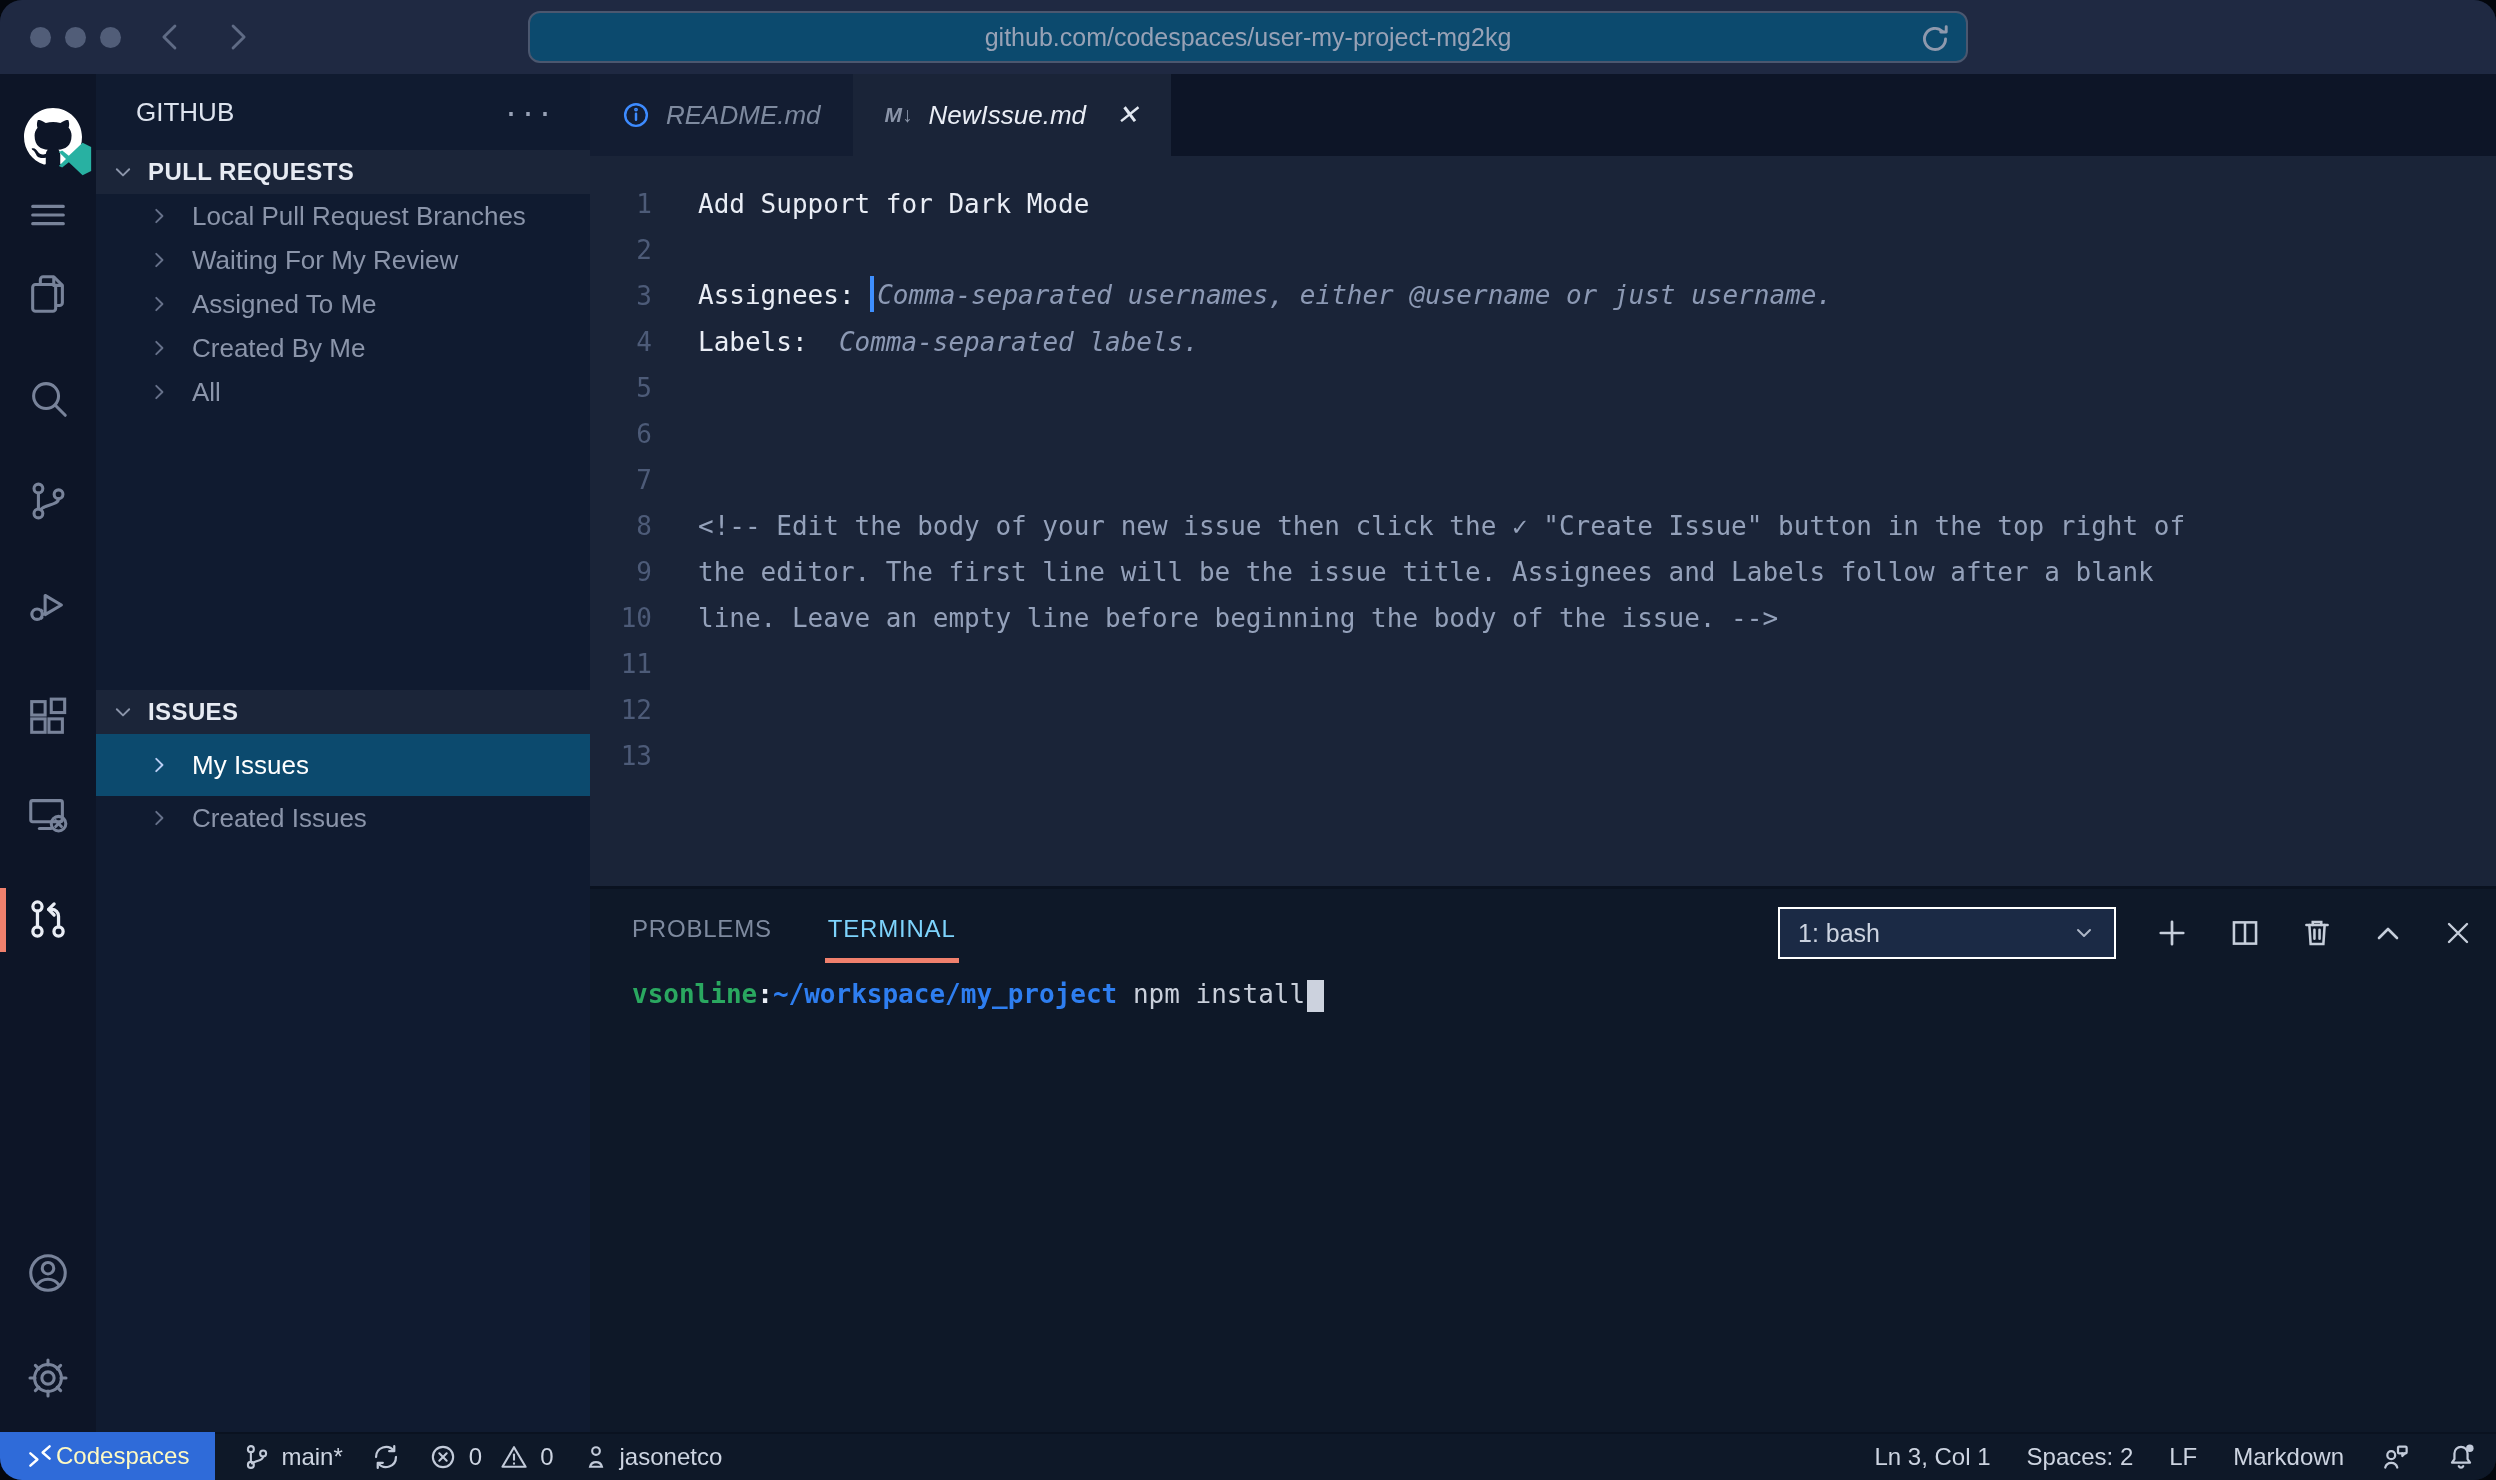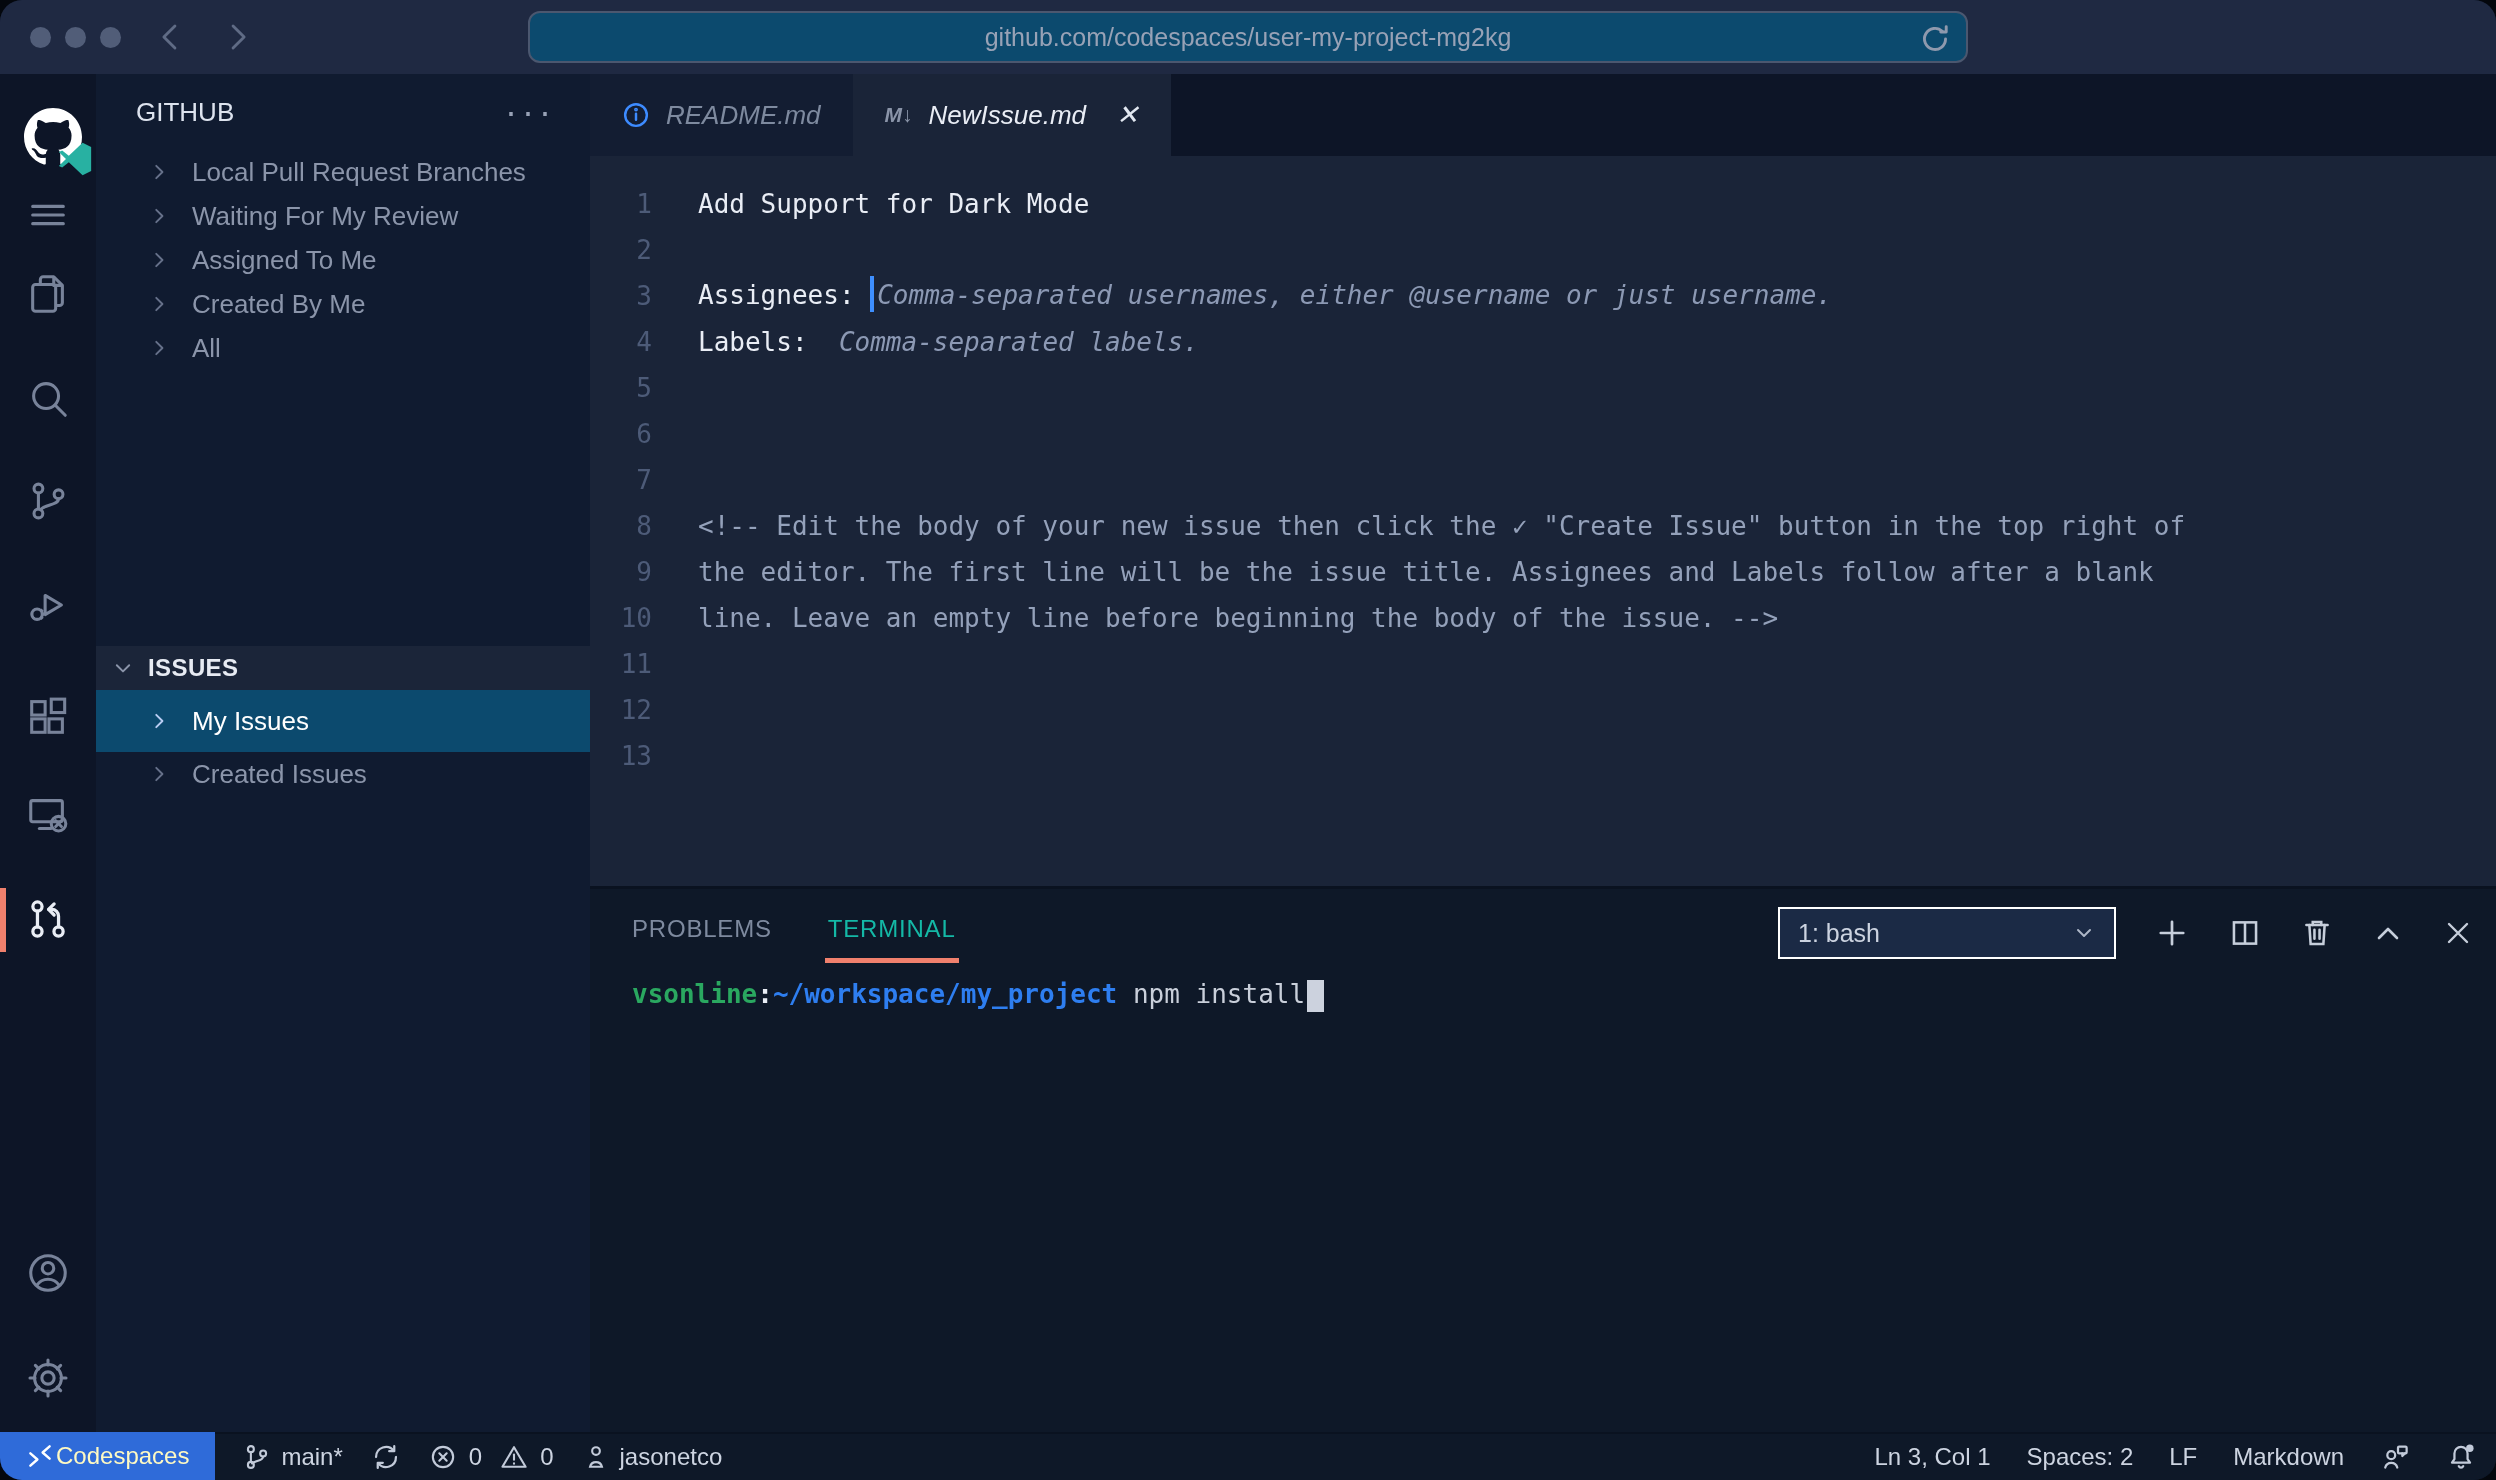--- a/index.html
+++ b/index.html
@@ -52,21 +52,21 @@
   .line{display:flex;height:46px;align-items:center;}
   .ln{width:62px;flex:none;text-align:right;color:#4d5b78;font-size:26px;}
   .code{margin-left:46px;font-size:26px;color:#e9edf5;white-space:pre;}
   .ph{color:#8c99b4;font-style:italic;}
   .cm{color:#94a1ba;}
   .caret{display:inline-block;width:4px;height:36px;background:#3e8fff;vertical-align:middle;margin:-4px 3px 0 0;}
 
   .panel{flex:1;background:#0e1828;border-top:3px solid #0a1220;position:relative;}
   .panel-tabs{display:flex;align-items:flex-start;gap:56px;padding:26px 0 0 42px;}
   .ptab{font-size:24px;letter-spacing:.8px;color:#7e8a9f;position:relative;padding-bottom:20px;}
-  .ptab.active{color:#14b8a6;text-align:right;}
+  .ptab.active{color:#7dd3fc;text-align:right;}
   .ptab.active::after{content:"";position:absolute;left:-3px;right:-3px;bottom:0;height:5px;background:#f0806d;}
   .panel-controls{position:absolute;top:18px;right:22px;display:flex;align-items:center;gap:38px;color:#c6cedb;}
   .shell-select{width:338px;height:52px;box-sizing:border-box;background:#1b2a45;border:2px solid #ffffff;
                 display:flex;align-items:center;padding:0 18px;color:#ccd3e0;font-size:25px;}
   .shell-chev{margin-left:auto;display:flex;color:#aeb7c8;}
   .picon{display:flex;}
 
   .terminal{padding:16px 0 0 42px;font-family:"DejaVu Sans Mono","DejaVu Sans",monospace;font-size:26px;}
   .t-user{color:#2aa860;font-weight:bold;}
   .t-colon{color:#e9edf5;font-weight:bold;}
@@ -211,20 +211,28 @@
           </svg>
       </div>
     </div>
 
     <div class="sidebar">
       <div class="sb-title">
         <span>GITHUB</span>
         <span class="sb-more">···</span>
       </div>
 
+      <div class="section-h">
+        <span class="chev">
+            <svg width="22" height="22" viewBox="0 0 16 16" fill="none" stroke="currentColor" stroke-width="1.4" stroke-linecap="round" stroke-linejoin="round">
+              <path d="M3.5 6l4.5 4.5L12.5 6"></path>
+            </svg>
+          </span>
+        <span>PULL REQUESTS</span>
+      </div>
       <div class="tree-item">
         <span class="chev">
             <svg width="22" height="22" viewBox="0 0 16 16" fill="none" stroke="currentColor" stroke-width="1.4" stroke-linecap="round" stroke-linejoin="round">
               <path d="M6 3.5L10.5 8 6 12.5"></path>
             </svg>
           </span>
         <span>Local Pull Request Branches</span>
       </div>
       <div class="tree-item">
         <span class="chev">

